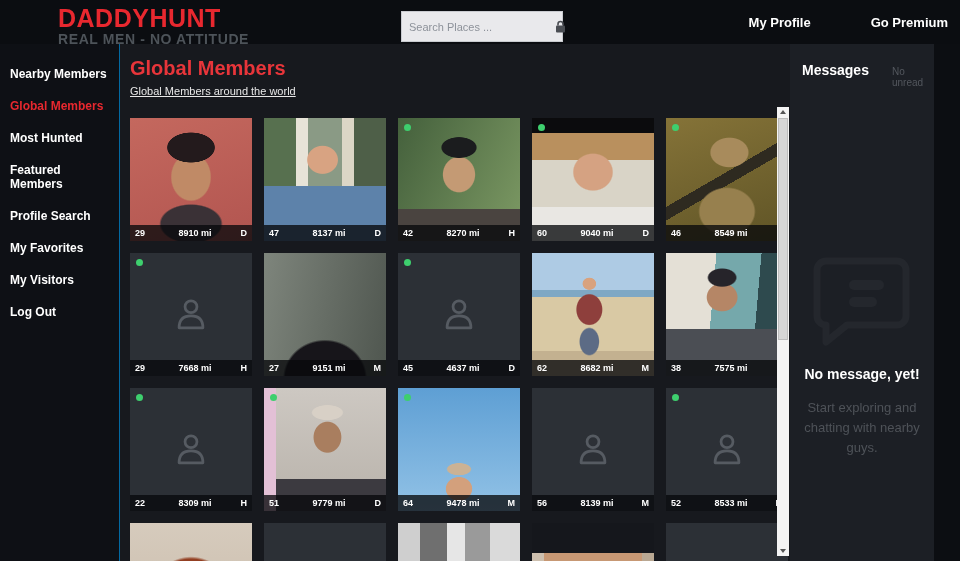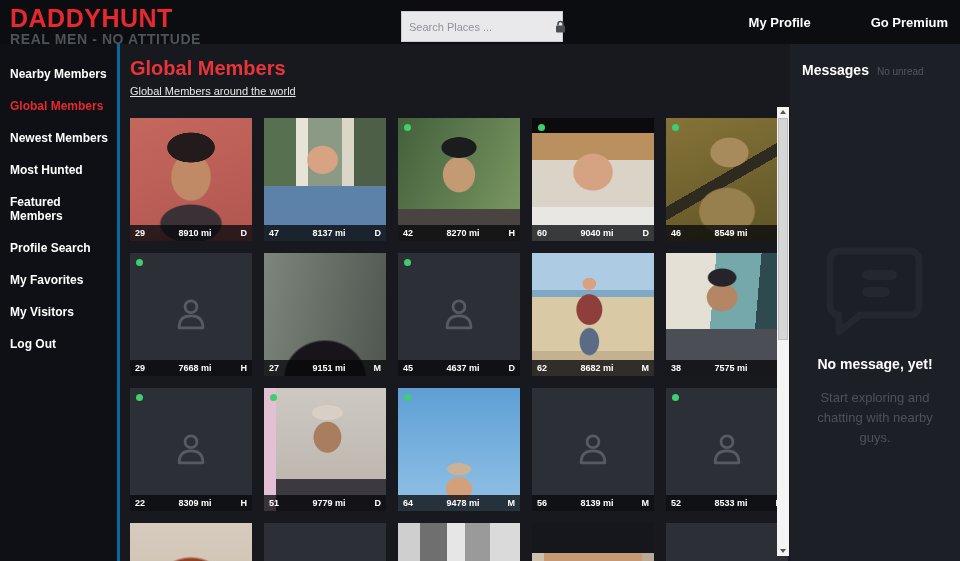--- a/index.html
+++ b/index.html
@@ -4,37 +4,37 @@
 <style>
   * { margin:0; padding:0; box-sizing:border-box; }
   html,body { width:960px; height:561px; overflow:hidden; background:#0c0e12;
     font-family:"Liberation Sans","DejaVu Sans",sans-serif; }
 
   .app { width:960px; height:561px; display:flex; flex-direction:column; }
 
   
   .header { height:44px; background:#0b0d11; display:flex; align-items:flex-start;
     position:relative; flex:0 0 44px; }
-  .logo-block { padding:7px 0 0 10px; }
+  .logo-block { padding:7px 0 0 10px;margin-left:48px; }
   .logo { color:#e8282f; font-size:25px; font-weight:bold; letter-spacing:.5px; line-height:22px; cursor:pointer;}
   .tagline { color:#4d5359; font-size:14px; font-weight:bold; letter-spacing:.6px; margin-top:2px; }
   .search-box { position:absolute; left:401px; top:11px; width:162px; height:31px;
     background:#e9e9ec; border:1px solid #c9cbd0; display:flex; align-items:center; }
   .search-box input { flex:1; border:none; outline:none; background:transparent;
     font-size:11px; color:#444; padding:0 4px 0 7px; font-family:inherit; }
   .search-box input::placeholder { color:#8d929a; }
   .lock-icon { width:16px; display:flex; align-items:center; justify-content:center; padding-right:4px; }
   .top-nav { margin-left:auto; display:flex; gap:32px; padding:15px 12px 0 0; }
   .top-nav a { color:#fff; font-size:13px; font-weight:bold; text-decoration:none; cursor:pointer;padding-left:28px; }
 
   
   .body { flex:1; display:flex; min-height:0; }
 
   
-  .sidebar { width:120px; background:#0e1015; border-right:3px solid #0369a1; padding-top:14px; }
+  .sidebar { width:120px; background:#0e1015; border-right:1px solid #0369a1; padding-top:14px; }
   .side-item { color:#fff; font-size:12px; font-weight:bold; padding:9px 8px 9px 10px;
     line-height:14px; cursor:pointer; }
   .side-item.active { color:#e8282f; }
 
   
   .main { width:670px; background:#17191e; position:relative; padding:13px 0 0 10px; }
   .page-title { color:#e8353a; font-size:20px; font-weight:bold; }
   .page-subtitle { color:#e8e8e8; font-size:11px; margin-top:5px;text-decoration:underline; }
 
   .grid { margin-top:21px; display:grid; grid-template-columns:repeat(5,122px);
@@ -104,25 +104,25 @@
     display:flex; align-items:center; justify-content:center; cursor:pointer; }
   .sb-btn.up { top:0; } .sb-btn.down { bottom:0; }
   .arrow-up { width:0; height:0; border-left:3px solid transparent; border-right:3px solid transparent;
     border-bottom:4px solid #555; }
   .arrow-down { width:0; height:0; border-left:3px solid transparent; border-right:3px solid transparent;
     border-top:4px solid #555; }
   .sb-thumb { position:absolute; left:1px; top:11px; width:10px; height:222px;
     background:#d6d6d6; border:1px solid #bcbcbc; cursor:grab; }
 
   
-  .messages { width:170px; background:#1c1f25; padding:18px 12px 0 12px; display:flex;
+  .messages { width:144px; background:#1c1f25; padding:18px 12px 0 12px; display:flex;
     flex-direction:column; }
   .msg-head { display:flex; align-items:baseline; gap:8px; }
   .msg-title { color:#fff; font-size:14px; font-weight:bold; }
-  .msg-status { color:#53575e; font-size:10px; }
+  .msg-status { color:#53575e; font-size:10px;margin-left:15px; }
   .empty-state { margin-top:166px; display:flex; flex-direction:column; align-items:center;
     text-align:center; }
   .empty-title { color:#fff; font-size:14px; font-weight:bold; margin-top:14px; }
   .empty-sub { color:#4e5258; font-size:13px; line-height:1.55; margin-top:16px; width:142px; }
 </style>
 </head>
 <body>
 
 <div class="app">
 
@@ -144,21 +144,20 @@
       <a>My Profile</a>
       <a>Go Premium</a>
     </div>
   </div>
 
   <div class="body">
 
     <div class="sidebar" id="sidebar">
         <div class="side-item">Nearby Members</div>
         <div class="side-item active">Global Members</div>
-        <div class="side-item">Newest Members</div>
         <div class="side-item">Most Hunted</div>
         <div class="side-item">Featured Members</div>
         <div class="side-item">Profile Search</div>
         <div class="side-item">My Favorites</div>
         <div class="side-item">My Visitors</div>
         <div class="side-item">Log Out</div>
       </div>
 
     <div class="main">
       <div class="page-title">Global Members</div>

